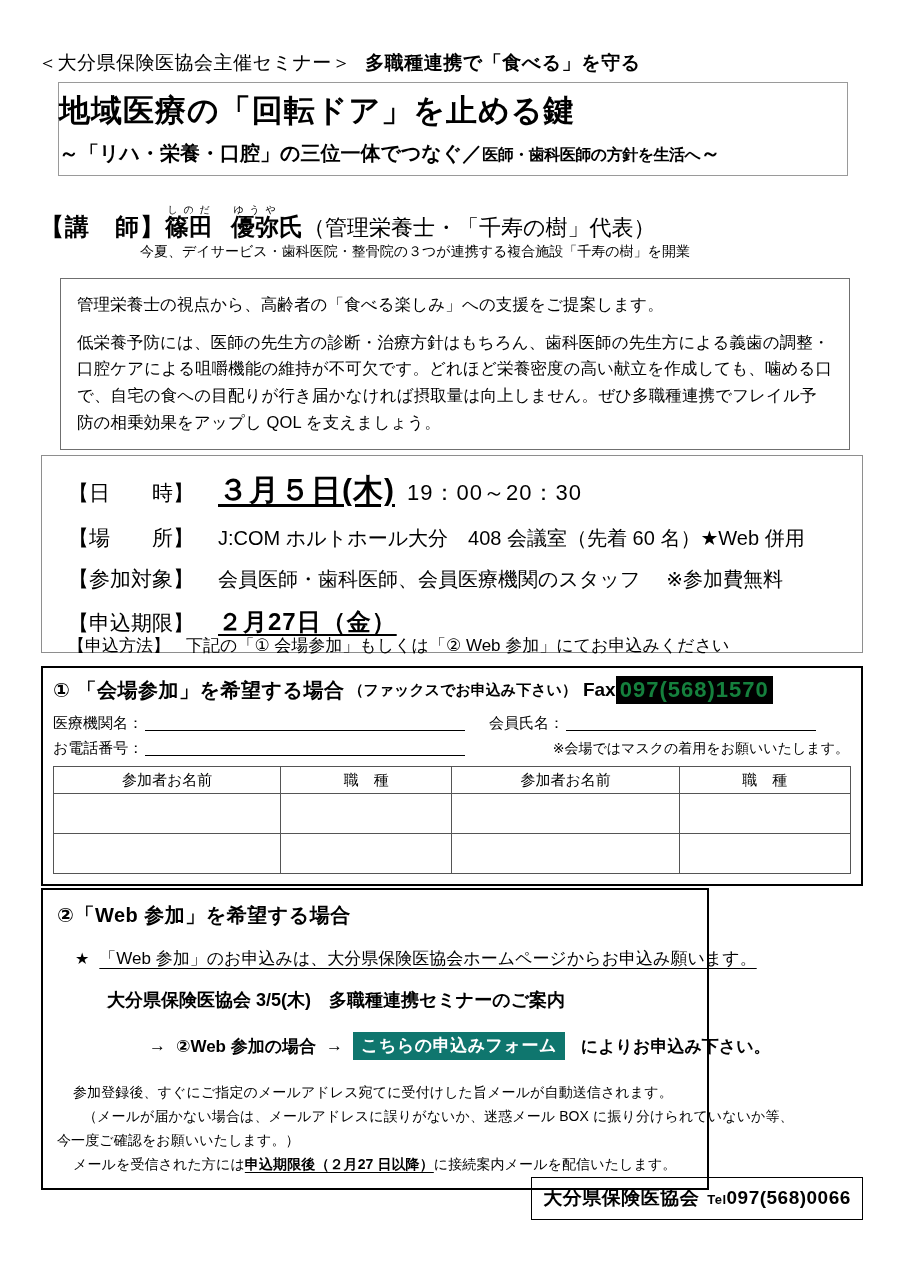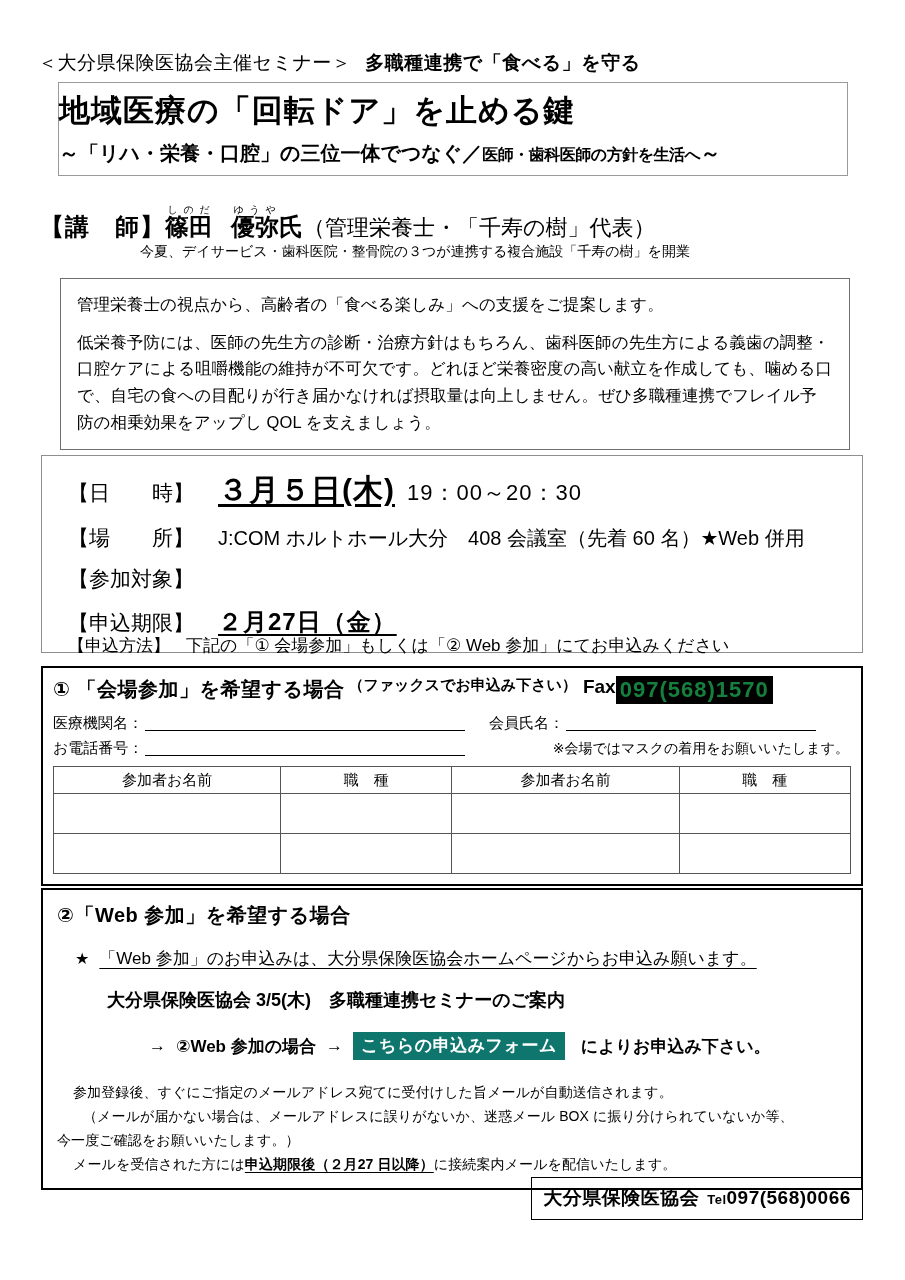--- a/index.html
+++ b/index.html
@@ -172,21 +172,21 @@
     position: absolute;
     left: 41px;
     top: 666px;
     width: 822px;
     box-sizing: border-box;
     border: 2px solid #000000;
     padding: 8px 10px 10px 10px;
   }
   .sec1-head {
     display: flex;
-    align-items: flex-start;
+    align-items: center;
     white-space: nowrap;
   }
   .sec1-title {
     font-size: 20px;
     font-weight: 700;
     letter-spacing: 0.5px;
   }
   .sec1-paren {
     font-size: 15px;
     font-weight: 700;
@@ -247,21 +247,21 @@
   .ptable th { height: 24px; }
   .ptable td { height: 37px; }
   .ptable col.c-name { width: 28.5%; }
   .ptable col.c-job  { width: 21.5%; }
 
   
   .sec2 {
     position: absolute;
     left: 41px;
     top: 888px;
-    width: 822px;
+    width: 668px;
     box-sizing: border-box;
     border: 2px solid #000000;
     padding: 12px 14px 12px 14px;
   }
   .sec2-title {
     font-size: 20px;
     font-weight: 700;
     letter-spacing: 0.5px;
   }
   .sec2-star {
@@ -373,20 +373,21 @@
       <div class="dval"><span class="date-big">３月５日(木)</span><span class="date-time">19：00～20：30</span></div>
     </div>
 
     <div class="drow">
       <div class="dlabel">【場　　所】</div>
       <div class="dval">J:COM ホルトホール大分　408 会議室（先着 60 名）★Web 併用</div>
     </div>
 
     <div class="drow">
       <div class="dlabel">【参加対象】</div>
+      <div class="dval"><span>会員医師・歯科医師、会員医療機関のスタッフ</span><span class="gap"></span><span>※参加費無料</span></div>
     </div>
 
     <div class="drow">
       <div class="dlabel">【申込期限】</div>
       <div class="dval"><span class="deadline">２月27日（金）</span></div>
     </div>
 
   </div>
 
   <div class="howto">

